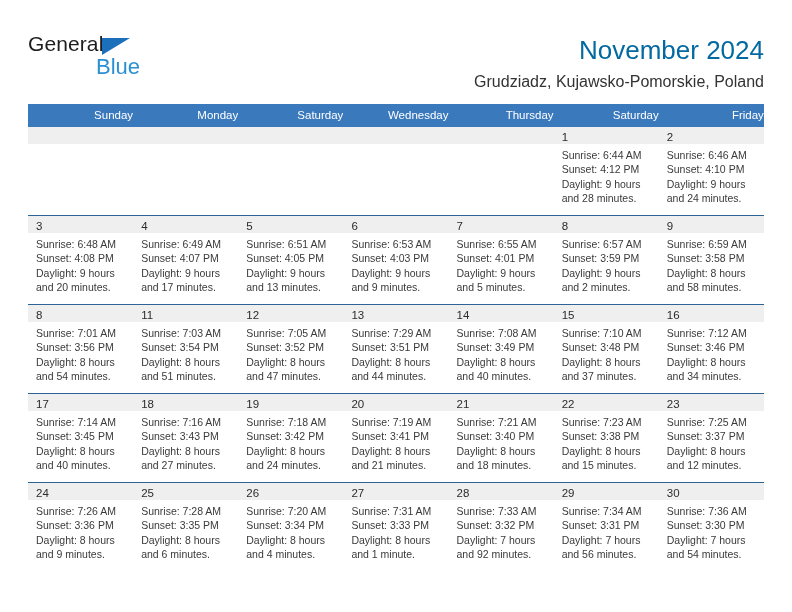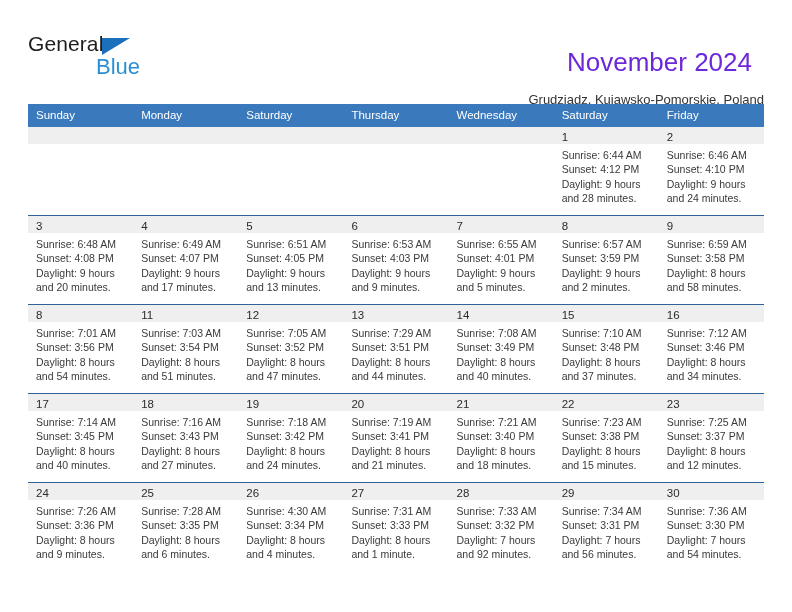--- a/index.html
+++ b/index.html
@@ -71,27 +71,27 @@
 
   .title-block {
     position: absolute;
     right: 28px;
     top: 34px;
     text-align: right;
   }
   .cal-title {
     font-size: 26px;
     line-height: 32px;
-    color: #6d28d9;
+    color: #0369a1;
     font-weight: normal;
-    margin: 12px;
+    margin: 0;
     white-space: nowrap;
   }
   .cal-subtitle {
-    font-size: 13px;
+    font-size: 16px;
     line-height: 19px;
     color: #333333;
     margin: 6px 0 0 8px;
     white-space: nowrap;
   }
 
   
   .calendar {
     position: absolute;
     left: 28px;
@@ -108,20 +108,21 @@
     flex: 0 0 105.14px;
     width: 105.14px;
     box-sizing: border-box;
     padding: 4px 0 4px 8px;
     color: #ffffff;
     font-size: 11.5px;
     line-height: 15px;
     height: 23px;
     white-space: nowrap;
     overflow: hidden;
+    text-align: right;
   }
 
   .week-row {
     display: flex;
     width: 736px;
     border-top: 1px solid #2f6398;
     box-sizing: border-box;
   }
   .week-row.first {
     border-top: none;
@@ -178,22 +179,22 @@
       <div class="cal-subtitle">Grudziadz, Kujawsko-Pomorskie, Poland</div>
     </div>
 
   </div>
 
   <div class="calendar">
     <div class="weekday-row" id="weekday-row">
         <div class="weekday-cell">Sunday</div>
         <div class="weekday-cell">Monday</div>
         <div class="weekday-cell">Saturday</div>
+        <div class="weekday-cell">Wednesday</div>
         <div class="weekday-cell">Thursday</div>
-        <div class="weekday-cell">Wednesday</div>
         <div class="weekday-cell">Saturday</div>
         <div class="weekday-cell">Friday</div>
       </div>
     <div id="weeks-container">
         <div class="week-row first">
           <div class="day-cell empty">
             <div class="day-num-band"><span class="day-num"></span></div>
           </div>
           <div class="day-cell empty">
             <div class="day-num-band"><span class="day-num"></span></div>
@@ -436,21 +437,21 @@
             <div class="day-body">
               <div class="day-line">Sunrise: 7:28 AM</div>
               <div class="day-line">Sunset: 3:35 PM</div>
               <div class="day-line">Daylight: 8 hours</div>
               <div class="day-line">and 6 minutes.</div>
             </div>
           </div>
           <div class="day-cell">
             <div class="day-num-band"><span class="day-num">26</span></div>
             <div class="day-body">
-              <div class="day-line">Sunrise: 4:30 AM</div>
+              <div class="day-line">Sunrise: 7:20 AM</div>
               <div class="day-line">Sunset: 3:34 PM</div>
               <div class="day-line">Daylight: 8 hours</div>
               <div class="day-line">and 4 minutes.</div>
             </div>
           </div>
           <div class="day-cell">
             <div class="day-num-band"><span class="day-num">27</span></div>
             <div class="day-body">
               <div class="day-line">Sunrise: 7:31 AM</div>
               <div class="day-line">Sunset: 3:33 PM</div>

